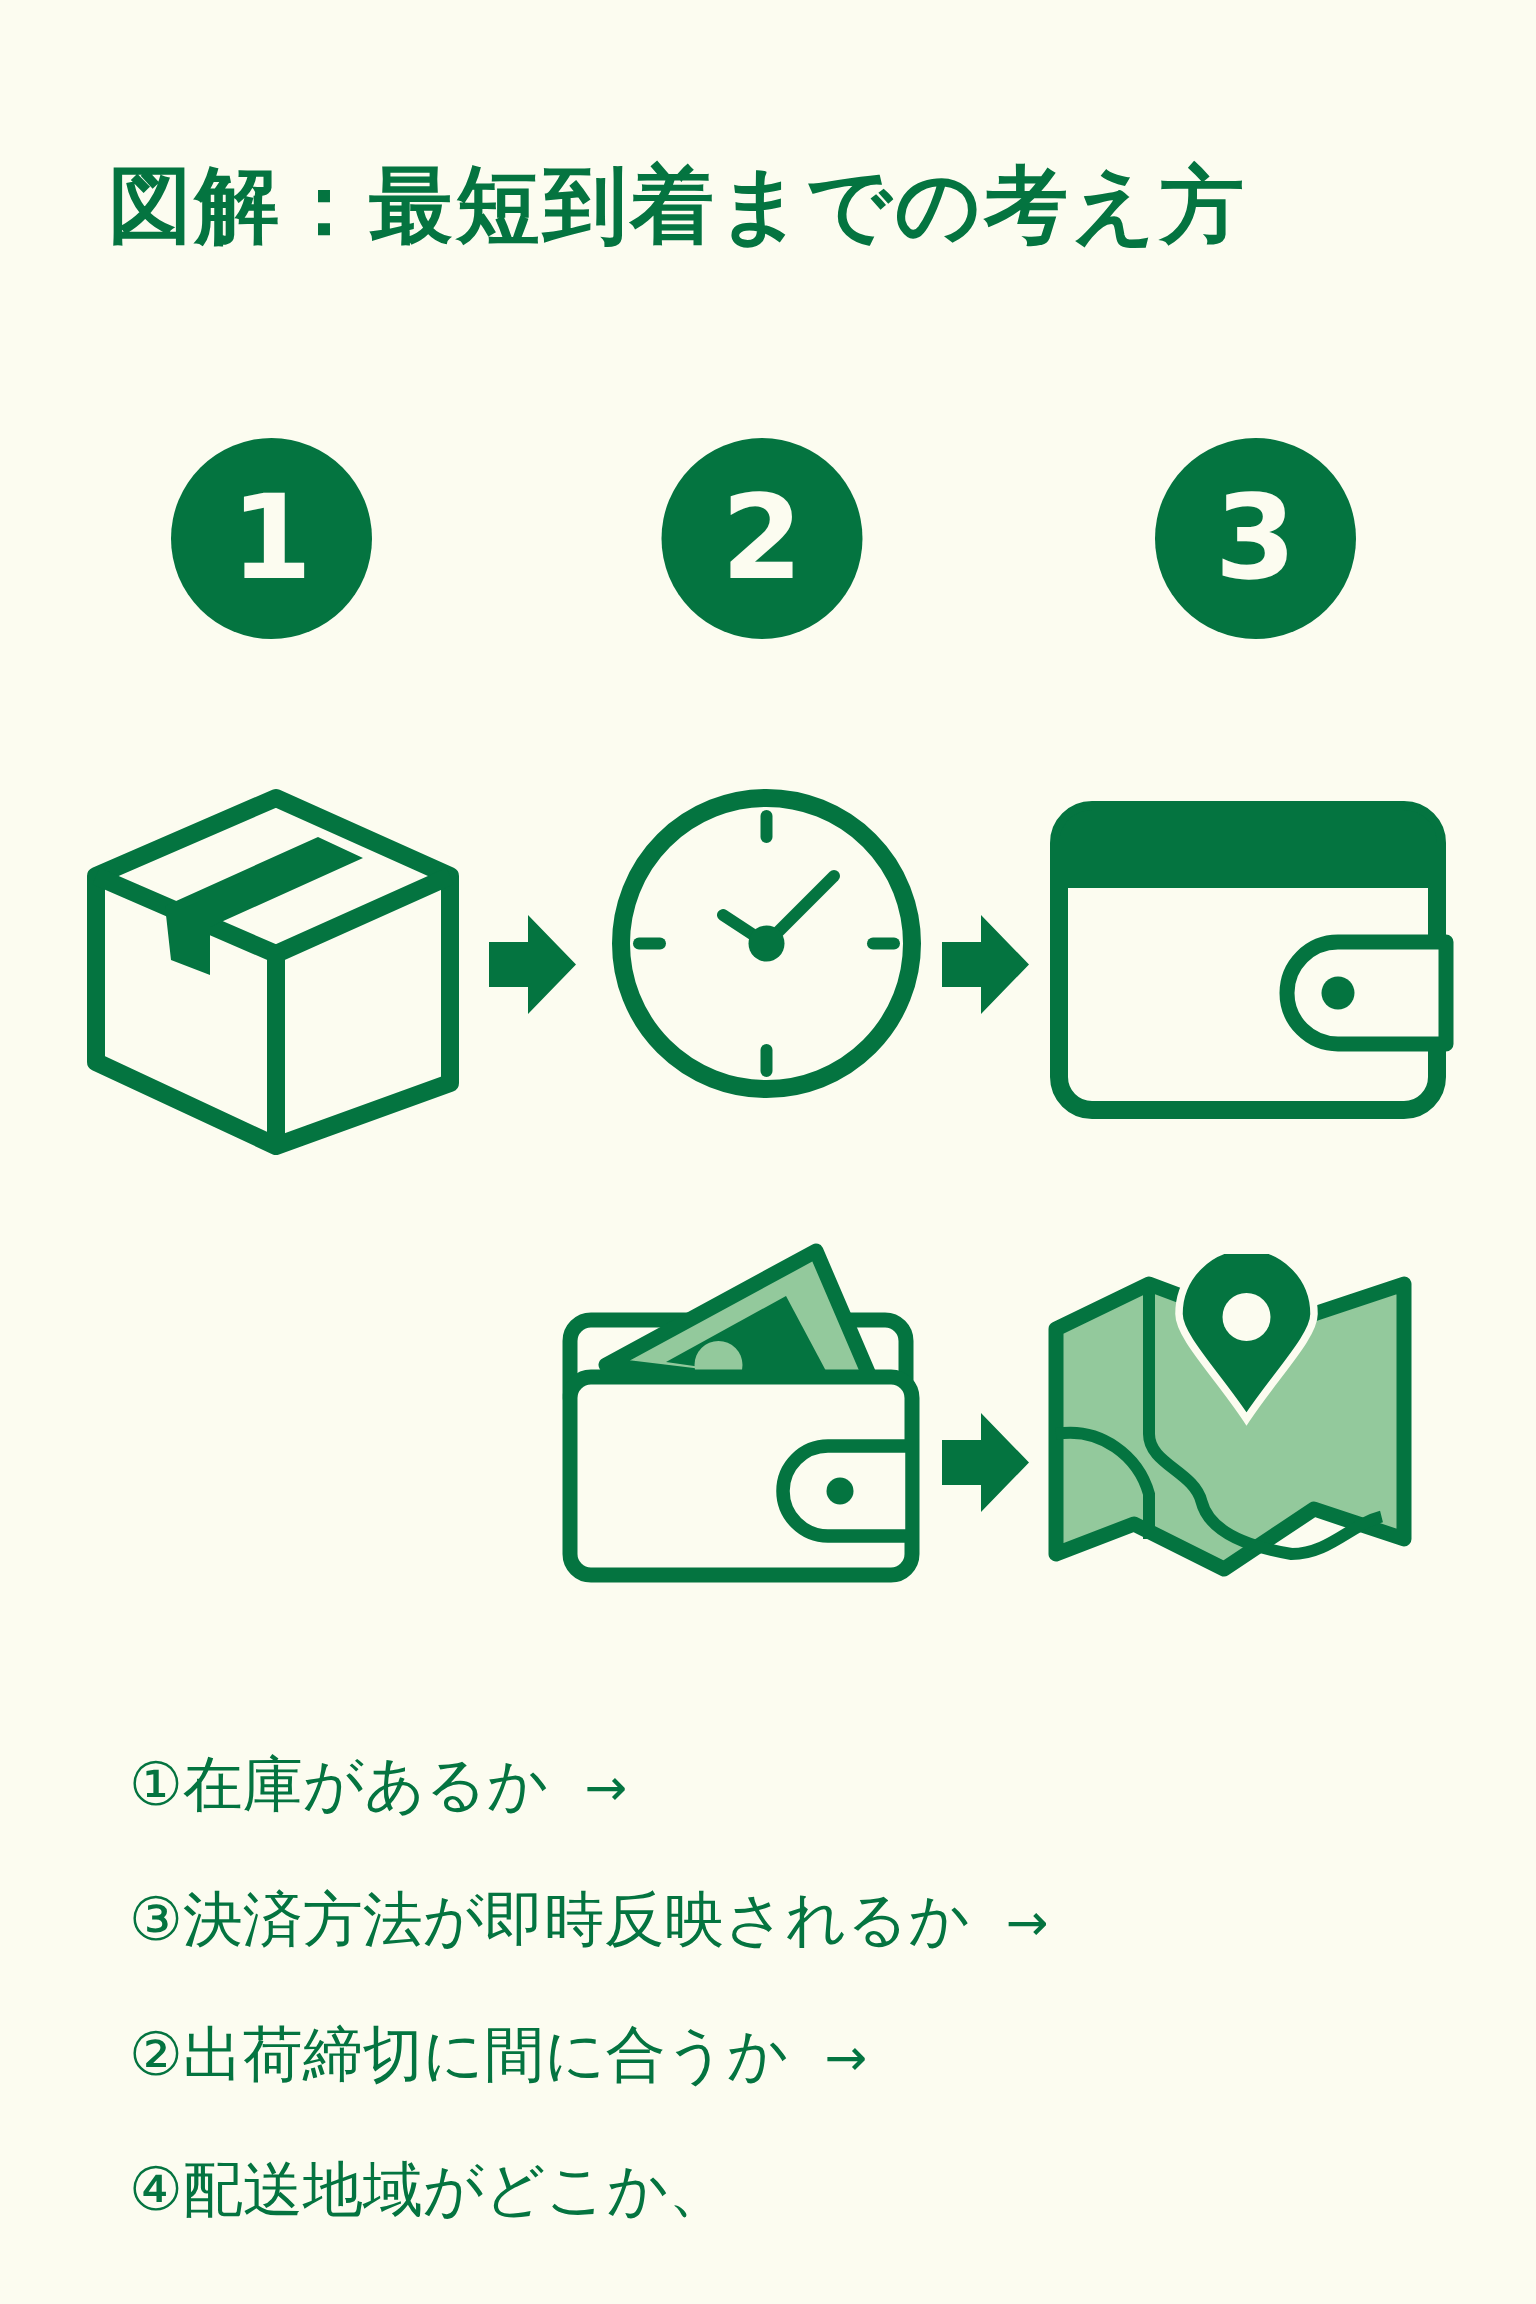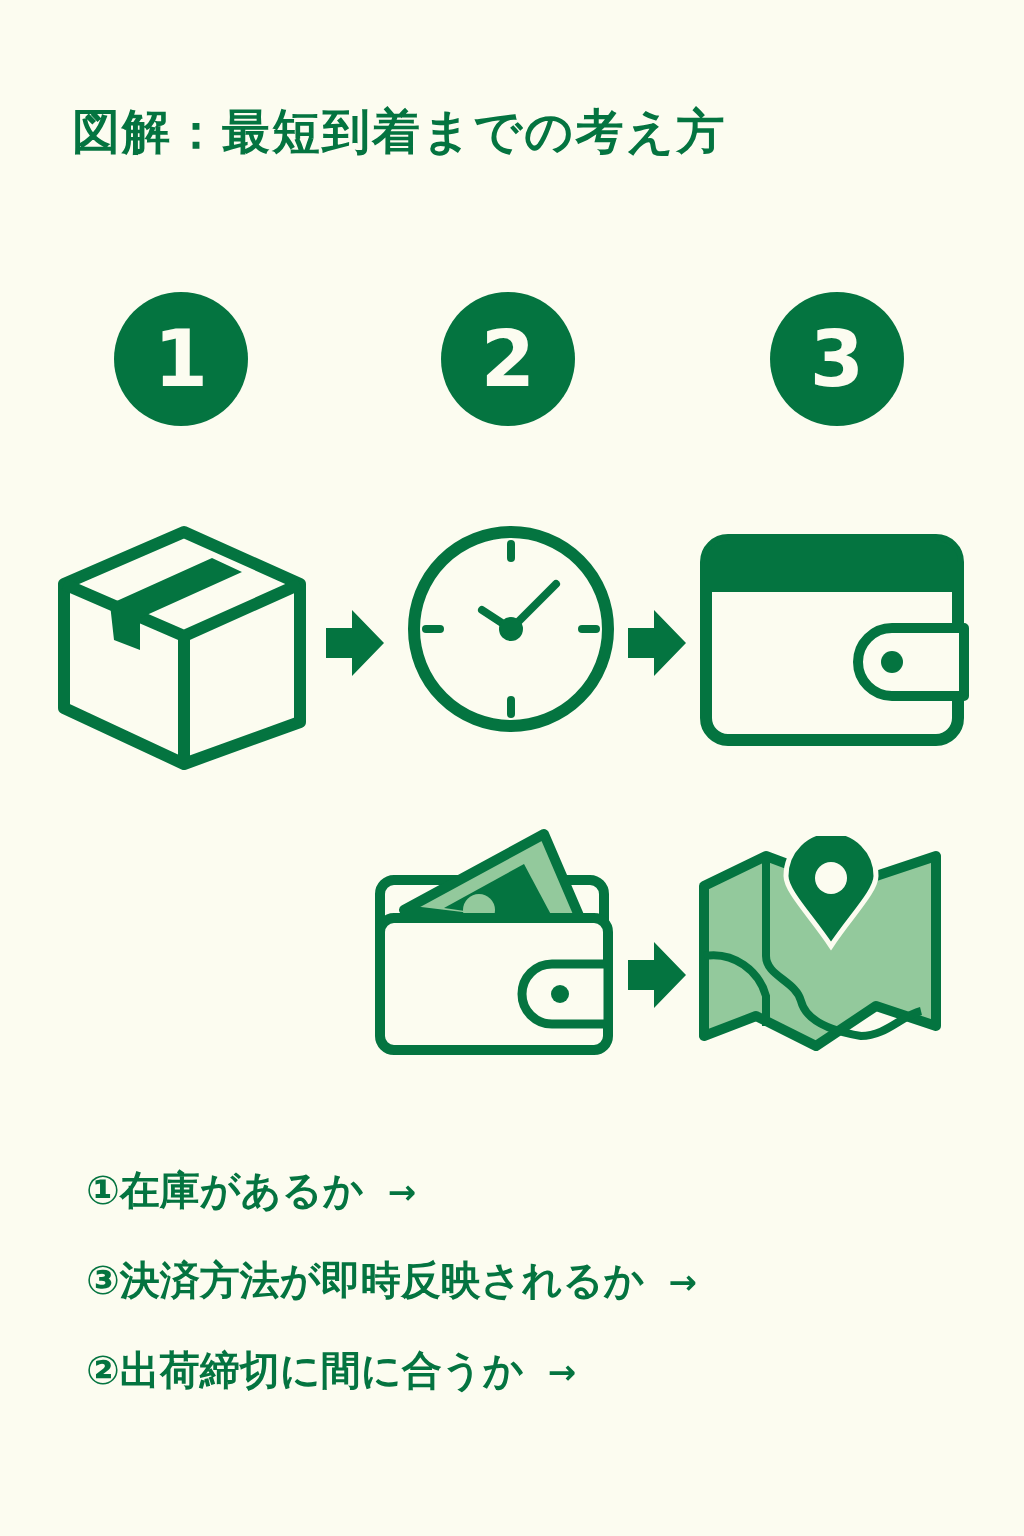--- a/index.html
+++ b/index.html
@@ -5,35 +5,35 @@
   html, body { margin: 0; padding: 0; }
   body {
     width: 1024px; height: 1536px;
     background: #fcfcf0;
     position: relative; overflow: hidden;
     font-family: "DejaVu Sans", sans-serif;
     color: #047440;
   }
   .title {
     position: absolute; left: 72px; top: 100px;
-    font-size: 48px; font-weight: bold; letter-spacing: 2px;
+    font-size: 56px; font-weight: bold; letter-spacing: 2px;
     color: #047440; white-space: nowrap;
   }
   .step-circle {
     position: absolute; width: 134px; height: 134px; border-radius: 50%;
     background: #047440; color: #fcfcf0;
     display: flex; align-items: center; justify-content: center;
     font-size: 78px; font-weight: bold;
   }
   .icon { position: absolute; }
   .list {
     position: absolute; left: 86px; top: 1160px;
   }
   .list-item {
-    font-size: 40px; font-weight: bold; height: 90px; line-height: 60px;
+    font-size: 40px; font-weight: normal; height: 90px; line-height: 60px;
     white-space: nowrap; color: #047440;
   }
   .list-item .arrow { margin-left: 24px; font-size: 34px; }
 </style>
 </head>
 <body>
 
 <div class="title">図解：最短到着までの考え方</div>
 
 <div class="step-circle" style="left:114px; top:292px;">1</div>
@@ -104,13 +104,16 @@
 <div class="list">
   <div class="list-item">
     <span>①在庫があるか</span><span class="arrow">→</span>
   </div>
   <div class="list-item">
     <span>③決済方法が即時反映されるか</span><span class="arrow">→</span>
   </div>
   <div class="list-item">
     <span>②出荷締切に間に合うか</span><span class="arrow">→</span>
   </div>
+  <div class="list-item">
+    <span>④配送地域がどこか、</span>
+  </div>
 </div>
 
 </body></html>

